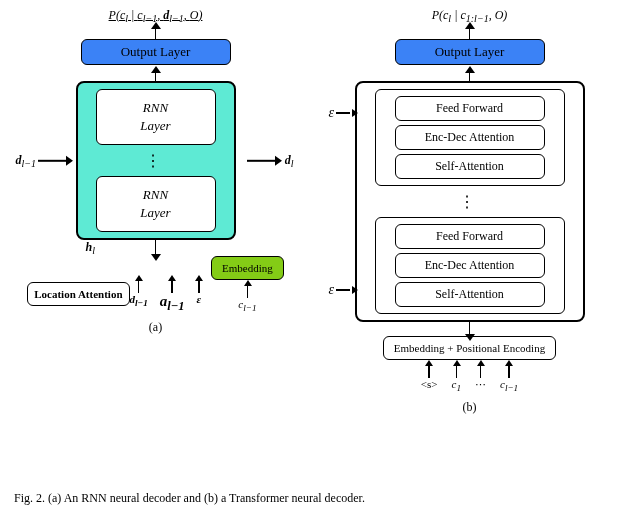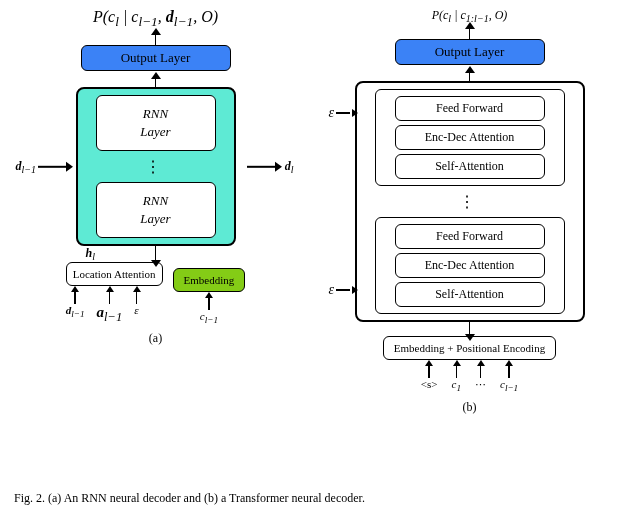--- a/index.html
+++ b/index.html
@@ -60,21 +60,21 @@
   </style>
 </head>
 <body>
 
 <div style="display:flex; flex-direction:column; width:640px; height:507px; background:#fff; font-family:'Times New Roman',Times,serif;">
 
   <div style="display:flex; flex-direction:row; justify-content:space-around; align-items:flex-start; padding:8px 6px 0 6px; flex:1;">
 
     <div style="position:relative; display:flex; flex-direction:column; align-items:center; width:260px;">
 
-      <div style="font-size:16px; margin-bottom:3px; font-style:italic;">
+      <div style="font-size:12px; margin-bottom:3px; font-style:italic;text-decoration:underline;">
         <i>P</i>(<i>c<sub>l</sub></i> | <i>c</i><sub><i>l</i>−1</sub>, <b>d</b><sub><i>l</i>−1</sub>, <i>O</i>)
       </div>
 
       <div class="main-arrow-up" style="height:12px;"></div>
 
       <div class="output-layer-box">Output Layer</div>
 
       <div class="main-arrow-up" style="height:10px;"></div>
 
       <div style="position:relative; width:160px;">
@@ -113,21 +113,21 @@
         <div style="position:relative; width:100%; display:flex; justify-content:center;">
           <span style="position:absolute; left:10px; top:0; font-style:italic; font-size:12px;"><b>h</b><sub><i>l</i></sub></span>
           <div style="width:1.5px; height:16px; background:#000; position:relative;">
             <div style="position:absolute; bottom:-5px; left:-4px; border-left:5px solid transparent; border-right:5px solid transparent; border-top:7px solid #000;"></div>
           </div>
         </div>
       </div>
 
       <div style="display:flex; flex-direction:row; gap:10px; align-items:flex-end; margin-top:0;">
 
-        <div style="display:flex; flex-direction:column; align-items:flex-start;">
+        <div style="display:flex; flex-direction:row; align-items:center;font-weight:bold;">
           <div style="border:1.5px solid #000; border-radius:6px; padding:5px 6px; font-size:11px; text-align:center; background:#fff; white-space:nowrap;">Location Attention</div>
 
           <div style="display:flex; flex-direction:row; gap:12px; margin-top:4px;">
             <div style="display:flex; flex-direction:column; align-items:center;">
               <div style="width:1.5px; height:14px; background:#000; position:relative;">
                 <div style="position:absolute; top:-4px; left:-3px; border-left:4px solid transparent; border-right:4px solid transparent; border-bottom:6px solid #000;"></div>
               </div>
               <span style="font-style:italic; font-size:11px;"><b>d</b><sub><i>l</i>−1</sub></span>
             </div>
             <div style="display:flex; flex-direction:column; align-items:center;">

